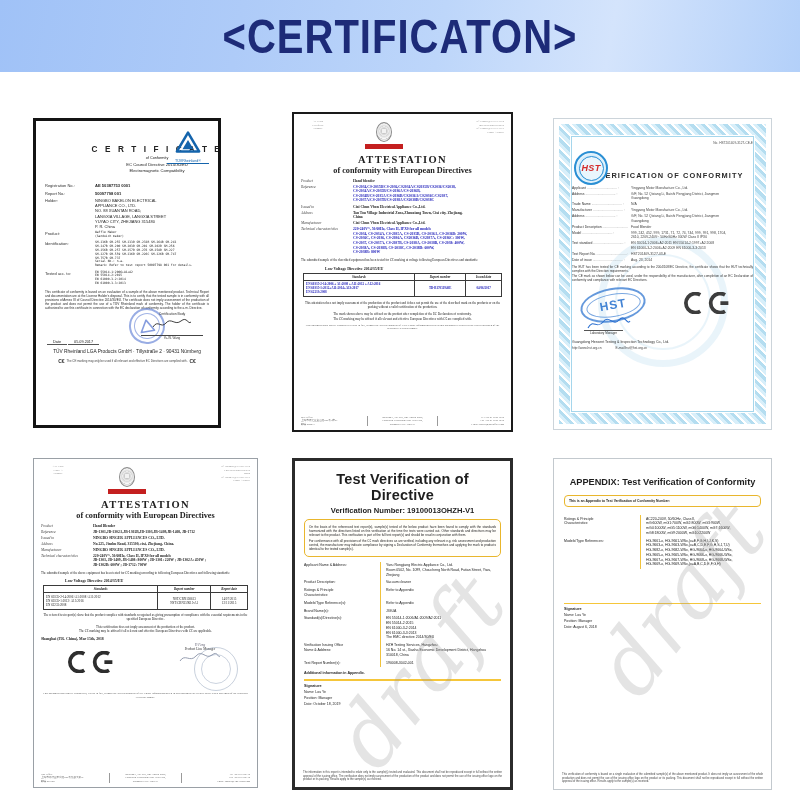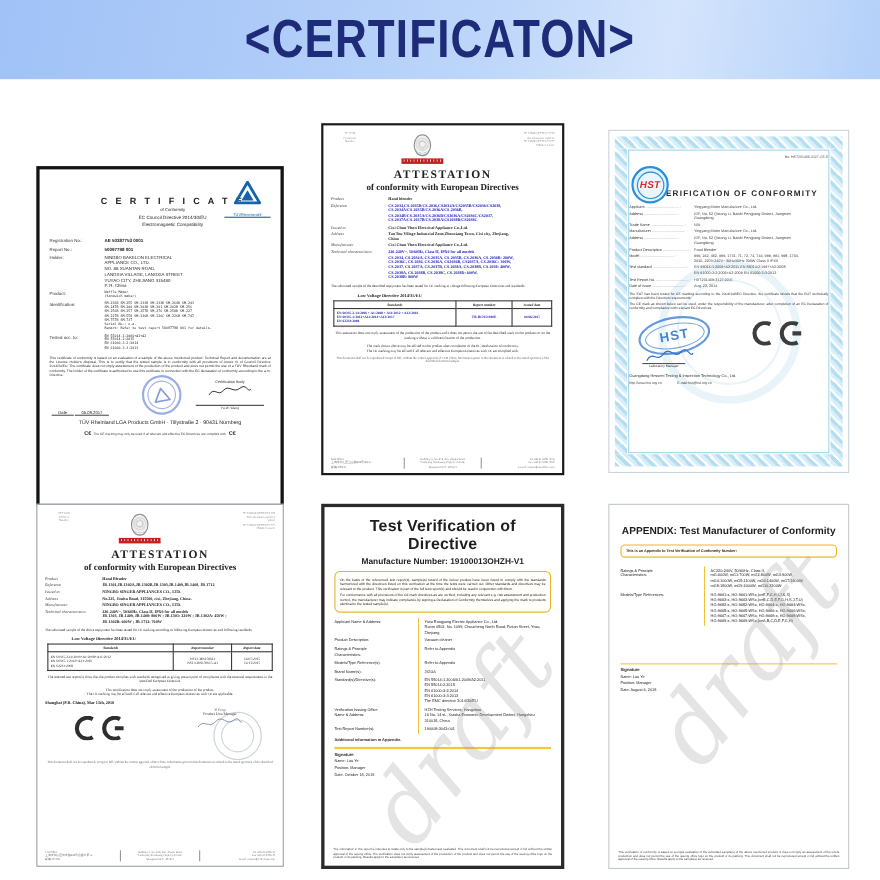--- a/index.html
+++ b/index.html
@@ -8,21 +8,21 @@
 
   
   .banner { position:absolute; left:0; top:0; width:800px; height:72px;
     background:linear-gradient(100deg,#a0c2f7 0%,#aecbf8 30%,#bdd6fa 55%,#d4e4fc 76%,#b3d0f9 100%);
     display:flex; align-items:center; justify-content:center; }
   .banner-title { color:#1d2b78; font-weight:bold; font-size:40px; letter-spacing:1px;
     transform:scaleY(1.22); display:inline-block; white-space:nowrap; }
 
   
   .card { position:absolute; background:#fff; overflow:hidden; }
-  .c1 { left:33px;  top:118px; width:225px; height:310px; border:3px solid #141414; padding:8px 9px;margin-top:33px; }
+  .c1 { left:33px;  top:118px; width:188px; height:310px; border:3px solid #141414; padding:8px 9px; }
   .c2 { left:292px; top:112px; width:221px; height:320px; border:2px solid #1a1a1a; padding:6px 7px; }
   .c3 { left:553px; top:118px; width:219px; height:312px; border:1px solid #ccd4da; }
   .c4 { left:33px;  top:458px; width:225px; height:330px; border:1px solid #9aa0a6; padding:6px 7px; }
   .c5 { left:292px; top:458px; width:221px; height:332px; border:3px solid #2b2b2b; padding:10px 9px; }
   .c6 { left:553px; top:458px; width:219px; height:332px; border:1px solid #c3c9ce; padding:10px 10px; }
 
   .pre { white-space:pre-line; }
 
   
   .c1 { font-family:"Liberation Sans", sans-serif; color:#222; }
@@ -513,21 +513,21 @@
     <div class="vbar"></div>
     <div class="fcol rgt">Tel +86 21 6196 78
 Fax +86 21 6196 79
 Email: contact@14b-china.com</div>
   </div>
 </div>
 
 <div class="card tvc c5">
   <div class="watermark wm5">draft</div>
   <div class="tvc-title">Test Verification of Directive</div>
-  <div class="tvc-vnum">Manufacture Number: 19100013OHZH-V1</div>
+  <div class="tvc-vnum">Verification Number: 19100013OHZH-V1</div>
   <div class="tvc-box">
     <p>On the basis of the referenced test report(s), sample(s) tested of the below product have been found to comply with the standards harmonized with the directives listed on this verification at the time the tests were carried out. Other standards and directives may be relevant to the product. This verification is part of the full test report(s) and should be read in conjunction with them.</p>
     <p>For conformance with all provisions of the C€ mark directives as are verified, including any relevant e.g. risk assessment and production control, the manufacturer may indicate compliance by signing a Declaration of Conformity themselves and applying the mark to products identical to the tested sample(s).</p>
   </div>
   <div class="tvc-fields">
       <div class="f-row">
         <span class="f-label">Applicant Name &amp; Address:</span>
         <span class="f-value">Yiwu Rongjiang Electric Appliance Co., Ltd.
 Room 0502, No. 1099, Choucheng North Road, Futian Street, Yiwu,
 Zhejiang</span>
@@ -573,21 +573,21 @@
   <div class="y-div"></div>
   <div class="sig-label">Signature</div>
   <div class="sig-line">Name: Lou Ye</div>
   <div class="sig-line">Position: Manager</div>
   <div class="sig-line">Date: October 18, 2019</div>
   <div class="doc-footer">The information in this report is intended to relate only to the sample(s) tested and evaluated. This document shall not be reproduced except in full without the written approval of the issuing office. The verification does not imply assessment of the production of the product and does not permit the use of the issuing office logo on the product or its packing. Results apply to the sample(s) as received.</div>
 </div>
 
 <div class="card apx c6">
   <div class="watermark wm6">draft</div>
-  <div class="apx-title">APPENDIX: Test Manufacturer of Conformity</div>
+  <div class="apx-title">APPENDIX: Test Verification of Conformity</div>
   <div class="apx-box">This is an Appendix to Test Verification of Conformity Number:</div>
   <div class="apx-fields">
       <div class="f-row">
         <span class="f-label">Ratings &amp; Principle
 Characteristics:</span>
         <span class="f-value">AC220-240V, 50/60Hz, Class II,
 mG:600W, mG1:700W, mG2:800W, mG3:900W,
 mG4:1000W, mG5:1100W, mG6:1400W, mG7:1600W,
 mG8:1800W, mG9:2000W, mG10:2200W</span>
       </div>

